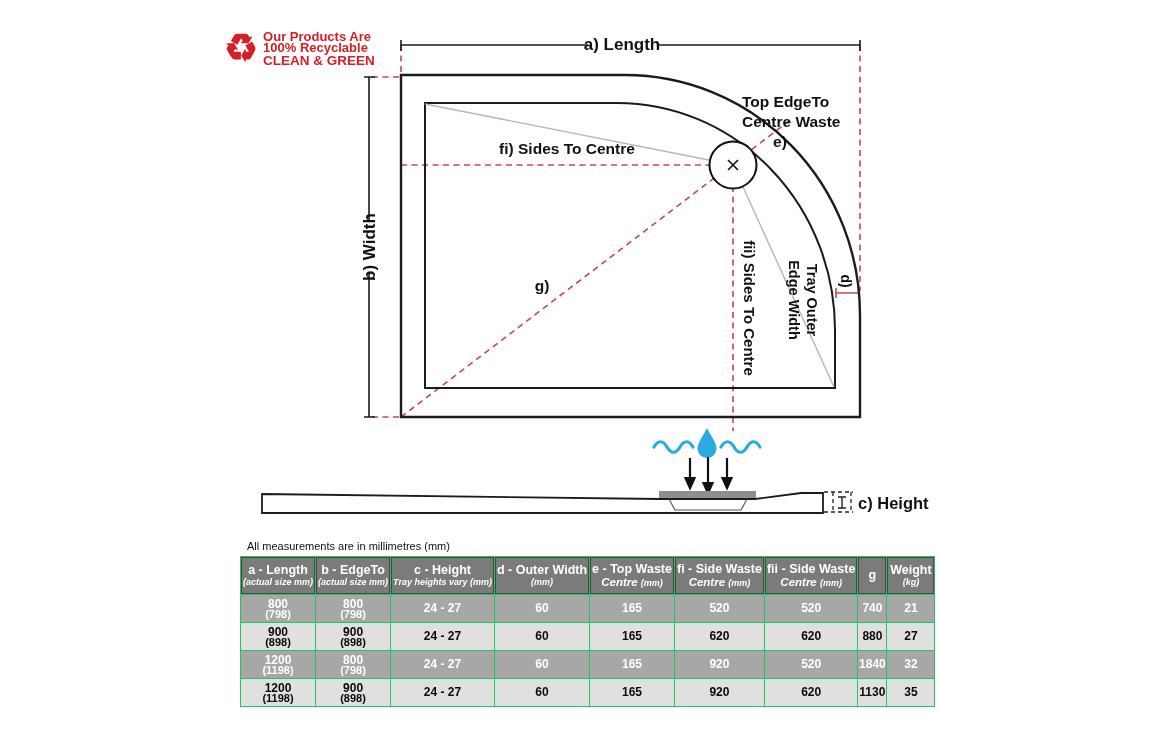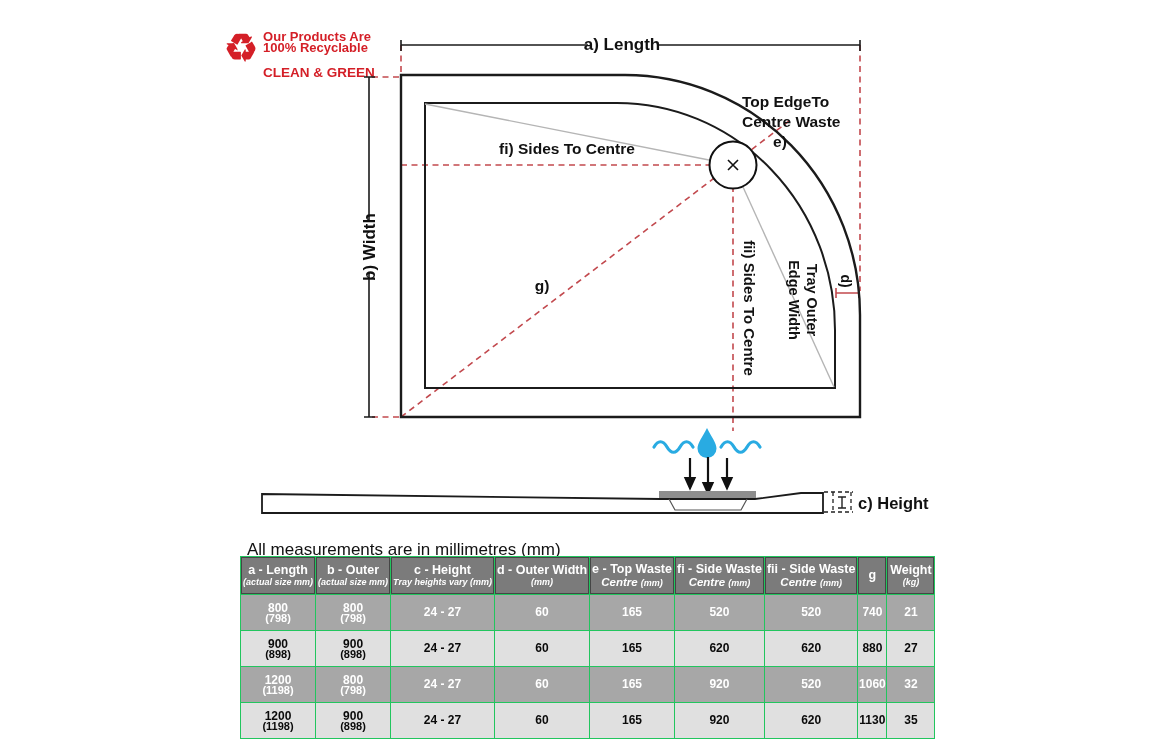--- a/index.html
+++ b/index.html
@@ -10,41 +10,41 @@
   }
   html,body{margin:0;padding:0;background:#fff;}
   body{width:1156px;height:742px;position:relative;font-family:"Liberation Sans",sans-serif;}
   .stage{position:absolute;left:0;top:0;width:1156px;height:742px;overflow:hidden;background:#fff;}
 
   
   .badge{position:absolute;left:224px;top:29px;display:flex;align-items:flex-start;color:var(--red);}
   .badge-icon{font-size:38px;line-height:38px;font-weight:bold;}
   .badge-text{padding-top:3px;margin-left:5px;}
   .badge-l1,.badge-l2{font-size:13px;font-weight:bold;line-height:10.5px;white-space:nowrap;}
-  .badge-l3{font-size:13.5px;font-weight:bold;line-height:14px;white-space:nowrap;margin-top:13px;}
+  .badge-l3{font-size:13.5px;font-weight:bold;line-height:14px;white-space:nowrap;margin-top:1px;}
 
   
   svg{position:absolute;left:0;top:0;}
   svg text{font-family:"Liberation Sans",sans-serif;font-weight:bold;fill:#111;}
   .outline{fill:none;stroke:var(--ink);}
   .grayline{fill:none;stroke:#b5b5b5;stroke-width:1.4;}
   .dash{fill:none;stroke:var(--dash);stroke-width:1.6;stroke-dasharray:6 4.5;}
   .redsolid{fill:none;stroke:var(--dash);stroke-width:1.6;}
   .dim{fill:none;stroke:var(--ink);stroke-width:1.6;}
   .hdash{fill:none;stroke:#222;stroke-width:1.3;stroke-dasharray:4 3;}
 
   
-  .note{position:absolute;left:247px;top:540px;font-size:17px;color:#111;}
+  .note{position:absolute;left:247px;top:540px;font-size:11px;color:#111;}
   table.spec{position:absolute;left:240px;top:556px;border-collapse:separate;border-spacing:1.5px;background:#22c55e;}
   table.spec th,table.spec td{box-sizing:border-box;text-align:center;vertical-align:middle;}
   table.spec th{background:#7b7b7b;color:#fff;border:1px solid #454545;height:37px;padding:1px 1px;}
   .h-main{font-size:12.5px;font-weight:bold;line-height:13.5px;white-space:nowrap;}
   .h-sub{font-size:9px;font-weight:bold;line-height:10.5px;white-space:nowrap;font-style:italic;}
   .h-sub .strong{font-size:11.5px;}
-  table.spec td{height:35px;padding:2px 0;}
+  table.spec td{height:27px;padding:2px 0;}
   tr.dark td{background:#a7a7a7;color:#fff;}
   tr.light td{background:#e0e0e0;color:#0a0a0a;}
   .v{font-size:12px;font-weight:bold;line-height:12.5px;}
   .vs{font-size:11px;font-weight:bold;line-height:9.5px;}
 </style>
 </head>
 <body>
 
 <div class="stage">
 
@@ -140,21 +140,21 @@
         <col style="width:28px">
         <col style="width:47px">
     </colgroup>
     <thead>
       <tr>
           <th>
             <div class="h-main">a - Length</div>
             <div class="h-sub"><span>(actual size mm)</span></div>
           </th>
           <th>
-            <div class="h-main">b - Outer</div>
+            <div class="h-main">b - EdgeTo</div>
             <div class="h-sub"><span>(actual size mm)</span></div>
           </th>
           <th>
             <div class="h-main">c - Height</div>
             <div class="h-sub"><span>Tray heights vary (mm)</span></div>
           </th>
           <th>
             <div class="h-main">d - Outer Width</div>
             <div class="h-sub"><span>(mm)</span></div>
           </th>
@@ -260,21 +260,21 @@
           <td>
             <div class="v">165</div>
           </td>
           <td>
             <div class="v">920</div>
           </td>
           <td>
             <div class="v">520</div>
           </td>
           <td>
-            <div class="v">1060</div>
+            <div class="v">1840</div>
           </td>
           <td>
             <div class="v">32</div>
           </td>
         </tr>
         <tr class="light">
           <td>
             <div class="v">1200</div>
             <div class="vs">(1198)</div>
           </td>

